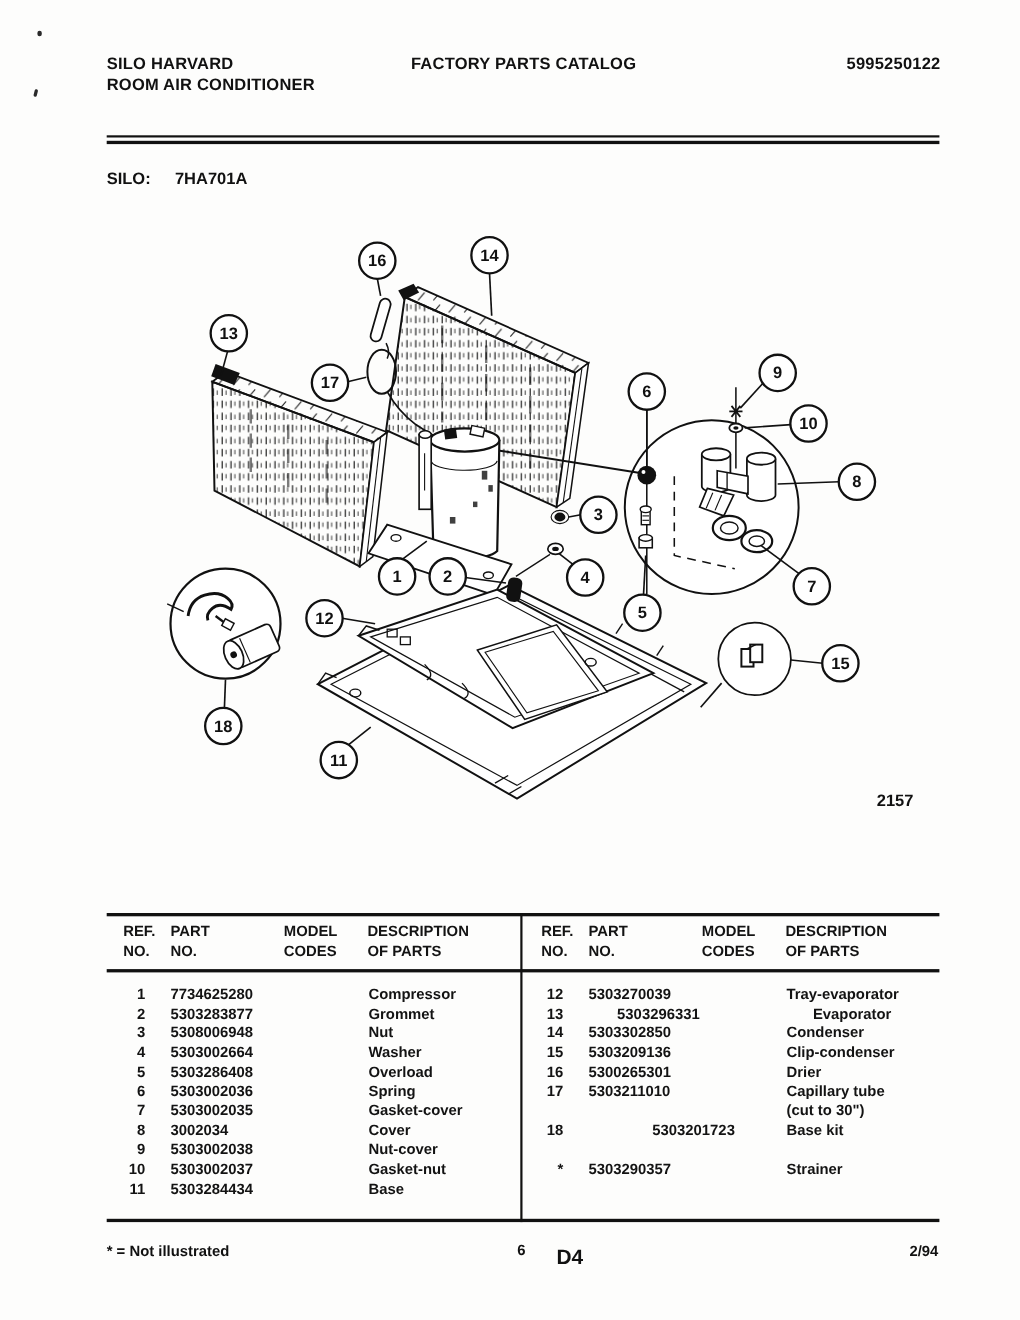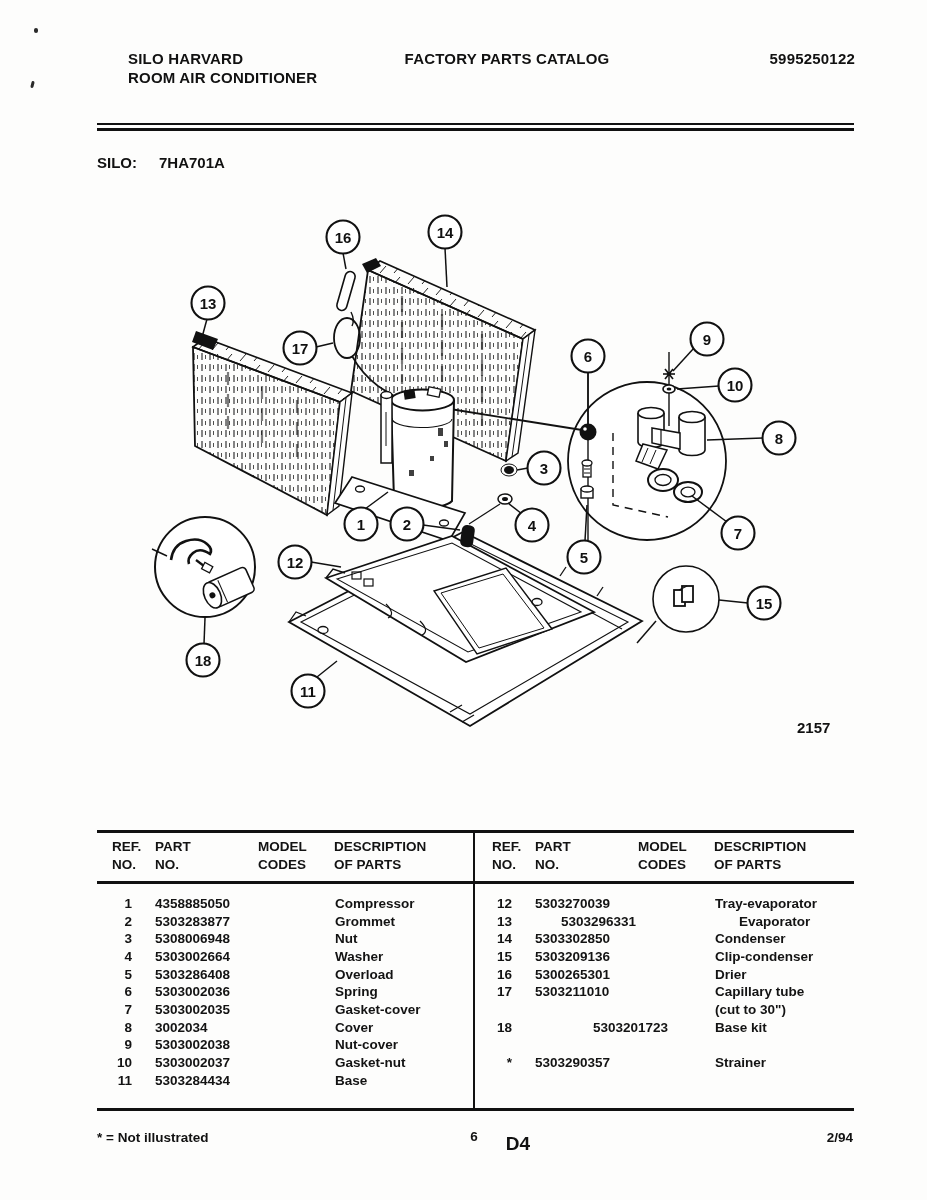--- a/index.html
+++ b/index.html
@@ -1,19 +1,19 @@
 <!DOCTYPE html>
 <html><head>
 <meta charset="utf-8">
 <style>
   html,body{margin:0;padding:0;background:#e8e8e8;}
   .page{position:relative;width:927px;height:1200px;background:#fdfdfc;overflow:hidden;
         font-family:"Liberation Sans",sans-serif;color:#111;}
   .abs{position:absolute;white-space:nowrap;}
-  .hdr{font-weight:bold;font-size:15px;letter-spacing:.2px;margin-left:31px;}
+  .hdr{font-weight:bold;font-size:15px;letter-spacing:.2px;}
   .brand{left:97px;top:49px;line-height:19px;}
   .title{left:476px;top:50px;transform:translateX(-50%);}
   .pub{right:72px;top:50px;}
   .rule{position:absolute;background:#111;}
   .model-line{left:97px;top:154px;font-weight:bold;font-size:15px;}
   .model-line .val{margin-left:22px;}
   svg{position:absolute;left:0;top:185px;}
   line,polyline,path,polygon,rect,ellipse,circle{vector-effect:none;}
   .callout-num{font:bold 15px "Liberation Sans",sans-serif;text-anchor:middle;dominant-baseline:central;fill:#111;}
   .fig-num{font:bold 15px "Liberation Sans",sans-serif;fill:#111;}
@@ -330,21 +330,21 @@
         <span class="th" style="left: 492px; top: 857px;">NO.</span>
         <span class="th" style="left: 535px; top: 839px;">PART</span>
         <span class="th" style="left: 535px; top: 857px;">NO.</span>
         <span class="th" style="left: 638px; top: 839px;">MODEL</span>
         <span class="th" style="left: 638px; top: 857px;">CODES</span>
         <span class="th" style="left: 714px; top: 839px;">DESCRIPTION</span>
         <span class="th" style="left: 714px; top: 857px;">OF PARTS</span>
       </div>
     <div id="table-rows">
         <span class="cell ref" style="left: 96px; top: 896px;">1</span>
-        <span class="cell part" style="left: 155px; top: 896px;">4358885050</span>
+        <span class="cell part" style="left: 155px; top: 896px;">7734625280</span>
         <span class="cell desc" style="left: 335px; top: 896px;">Compressor</span>
         <span class="cell ref" style="left: 96px; top: 913.65px;">2</span>
         <span class="cell part" style="left: 155px; top: 913.65px;">5303283877</span>
         <span class="cell desc" style="left: 335px; top: 913.65px;">Grommet</span>
         <span class="cell ref" style="left: 96px; top: 931.3px;">3</span>
         <span class="cell part" style="left: 155px; top: 931.3px;">5308006948</span>
         <span class="cell desc" style="left: 335px; top: 931.3px;">Nut</span>
         <span class="cell ref" style="left: 96px; top: 948.95px;">4</span>
         <span class="cell part" style="left: 155px; top: 948.95px;">5303002664</span>
         <span class="cell desc" style="left: 335px; top: 948.95px;">Washer</span>

